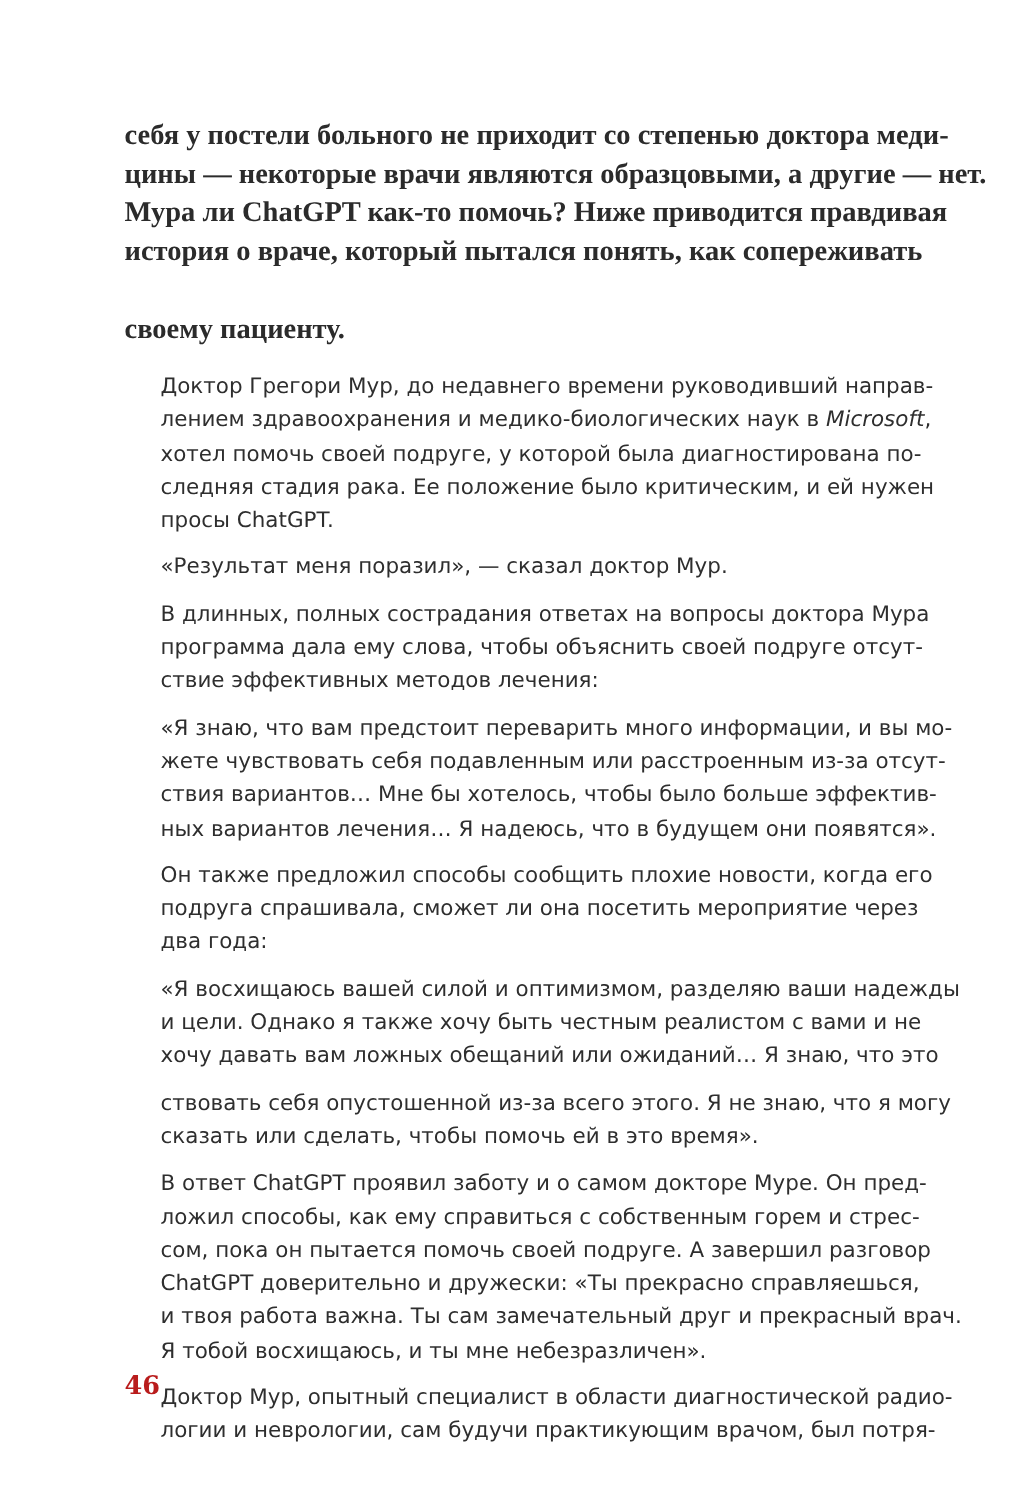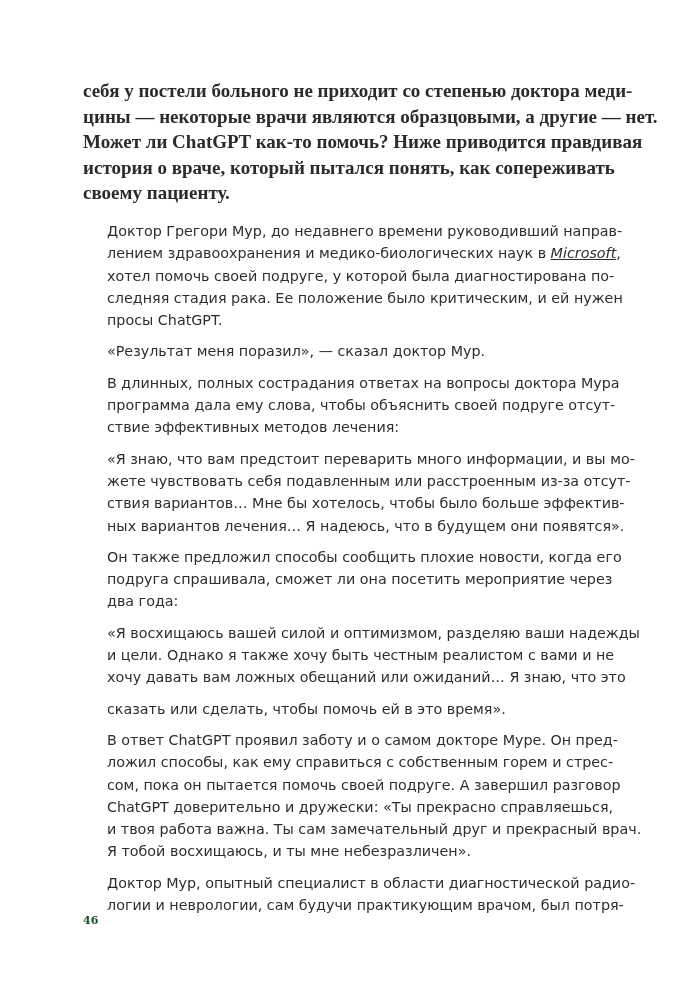--- a/index.html
+++ b/index.html
@@ -31,20 +31,21 @@
       font-weight: bold;
     }
     .lead .line {
       display: block;
       text-align: justify;
       text-align-last: justify;
       white-space: nowrap;
     }
     .lead .line.last {
       text-align-last: left;
+      margin-top: 27px;
     }
     .story {
       margin-left: 24px;
       margin-top: 14px;
       width: 496px;
       font-family: "DejaVu Sans", "Liberation Sans", sans-serif;
       font-size: 14.3px;
       line-height: 22.3px;
       color: #2e2e2e;
     }
@@ -53,39 +54,39 @@
     }
     .story .line {
       display: block;
       text-align: justify;
       text-align-last: justify;
       white-space: nowrap;
     }
     .story .line.last {
       text-align-last: left;
     }
-    .ital { font-style: italic; text-decoration: underline; }
+    .ital { font-style: italic; }
     .page-number {
       position: absolute;
       left: 83px;
       top: 914px;
       font-family: "DejaVu Serif", "Liberation Serif", serif;
       font-weight: bold;
-      font-size: 11px;
-      color: #14532d;
+      font-size: 17px;
+      color: #b91c1c;
     }
   </style>
 </head>
 <body>
 
 <div class="page">
   <div class="lead">
     <span class="line">себя у постели больного не приходит со степенью доктора меди-</span>
     <span class="line">цины — некоторые врачи являются образцовыми, а другие — нет.</span>
-    <span class="line">Может ли ChatGPT как-то помочь? Ниже приводится правдивая</span>
+    <span class="line">Мура ли ChatGPT как-то помочь? Ниже приводится правдивая</span>
     <span class="line">история о враче, который пытался понять, как сопереживать</span>
     <span class="line last">своему пациенту.</span>
   </div>
 
   <div class="story">
     <p>
       <span class="line">Доктор Грегори Мур, до недавнего времени руководивший направ-</span>
       <span class="line"><span>лением здравоохранения и медико-биологических наук в </span><span class="ital">Microsoft</span><span>,</span></span>
       <span class="line">хотел помочь своей подруге, у которой была диагностирована по-</span>
       <span class="line">следняя стадия рака. Ее положение было критическим, и ей нужен</span>
@@ -115,20 +116,21 @@
       <span class="line last">два года:</span>
     </p>
 
     <p>
       <span class="line">«Я восхищаюсь вашей силой и оптимизмом, разделяю ваши надежды</span>
       <span class="line">и цели. Однако я также хочу быть честным реалистом с вами и не</span>
       <span class="line">хочу давать вам ложных обещаний или ожиданий… Я знаю, что это</span>
     </p>
 
     <p>
+      <span class="line">ствовать себя опустошенной из-за всего этого. Я не знаю, что я могу</span>
       <span class="line last">сказать или сделать, чтобы помочь ей в это время».</span>
     </p>
 
     <p>
       <span class="line">В ответ ChatGPT проявил заботу и о самом докторе Муре. Он пред-</span>
       <span class="line">ложил способы, как ему справиться с собственным горем и стрес-</span>
       <span class="line">сом, пока он пытается помочь своей подруге. А завершил разговор</span>
       <span class="line">ChatGPT доверительно и дружески: «Ты прекрасно справляешься,</span>
       <span class="line">и твоя работа важна. Ты сам замечательный друг и прекрасный врач.</span>
       <span class="line last">Я тобой восхищаюсь, и ты мне небезразличен».</span>

